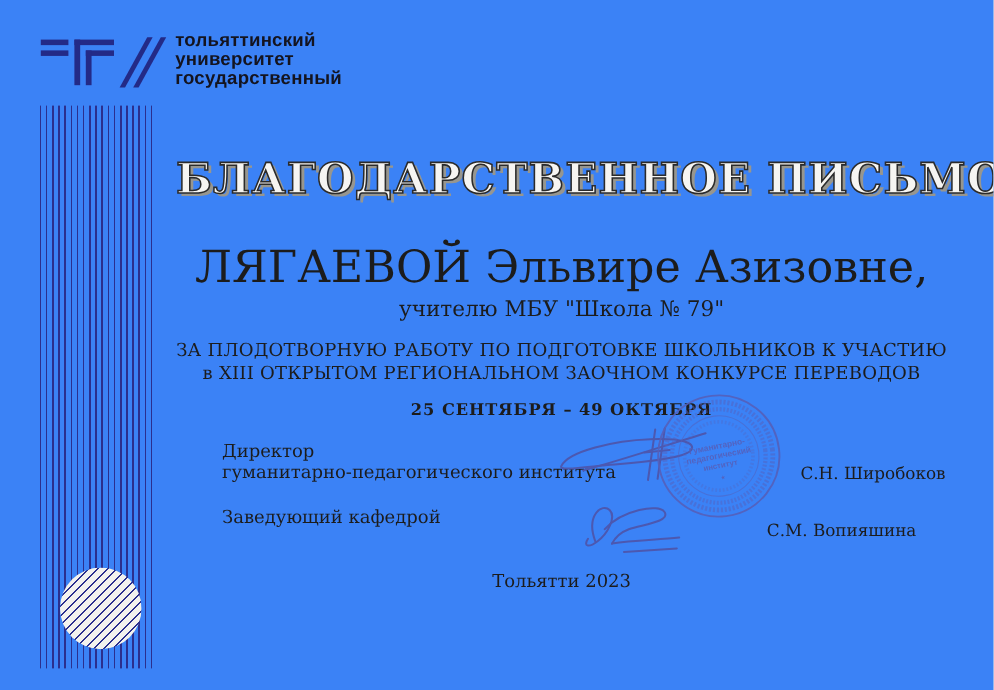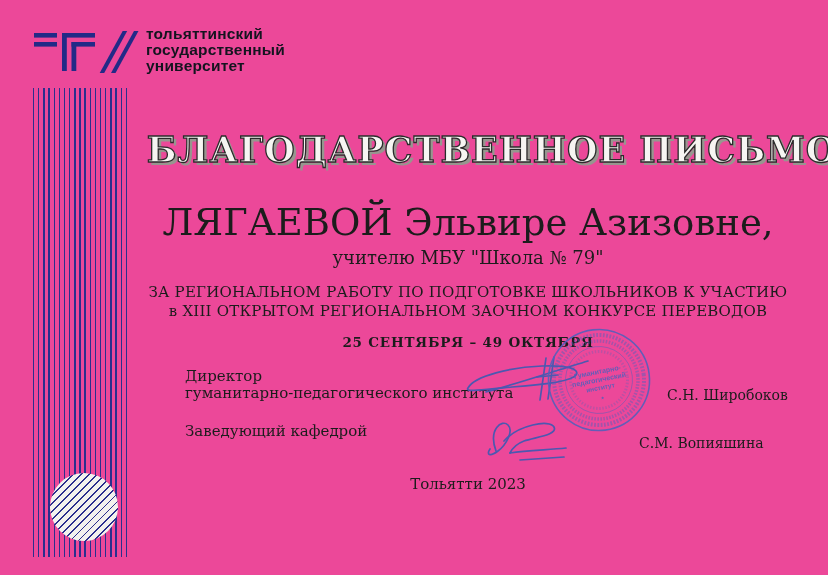--- a/index.html
+++ b/index.html
@@ -1,19 +1,19 @@
 <!DOCTYPE html>
 <html><head>
 <meta charset="utf-8">
 <style>
   html,body{margin:0;padding:0;background:#e8e8e6;}
   .page{
     position:relative;
     width:828px;height:575px;
-    background:#ec4899;
+    background:#3b82f6;
     overflow:hidden;
     font-family:"DejaVu Serif", serif;
     color:#1c1c1c;
   }
   
   .logo-mark{position:absolute;left:33px;top:24px;width:106px;height:52px;}
   .logo-text{
     position:absolute;left:146px;top:26px;
     font-family:"Liberation Sans", sans-serif;
     font-weight:bold;font-size:15.5px;line-height:16px;
@@ -77,35 +77,35 @@
       <rect x="29" y="9" width="4.8" height="38"></rect>
       <rect x="38.5" y="18" width="23.5" height="4.6"></rect>
       <rect x="38.5" y="18" width="4.8" height="29"></rect>
       <path d="M66.7 49 L71.2 49 L94.2 7 L89.7 7 Z"></path>
       <path d="M78 49 L82.5 49 L105.5 7 L101 7 Z"></path>
     </g>
   </svg>
 
   <div class="logo-text">
     <div>тольяттинский</div>
+    <div>университет</div>
     <div>государственный</div>
-    <div>университет</div>
   </div>
 
   <div class="stripes">
     <div class="stripe-circle"></div>
   </div>
 
   <div class="col title">БЛАГОДАРСТВЕННОЕ ПИСЬМО</div>
 
   <div class="col recipient-name">ЛЯГАЕВОЙ Эльвире Азизовне,</div>
   <div class="col recipient-subtitle">учителю МБУ "Школа № 79"</div>
 
   <div class="col body-lines">
-    <div>ЗА РЕГИОНАЛЬНОМ РАБОТУ ПО ПОДГОТОВКЕ ШКОЛЬНИКОВ К УЧАСТИЮ</div>
+    <div>ЗА ПЛОДОТВОРНУЮ РАБОТУ ПО ПОДГОТОВКЕ ШКОЛЬНИКОВ К УЧАСТИЮ</div>
     <div>в XIII ОТКРЫТОМ РЕГИОНАЛЬНОМ ЗАОЧНОМ КОНКУРСЕ ПЕРЕВОДОВ</div>
   </div>
   <div class="col dates">25 СЕНТЯБРЯ – 49 ОКТЯБРЯ</div>
 
   <div class="sig-label sig-label-1">
     <div>Директор</div>
     <div>гуманитарно-педагогического института</div>
   </div>
   <svg class="sig-svg sig-svg-1" width="140" height="55" viewBox="0 0 140 55">
     <g fill="none" stroke="#4c58b0" stroke-width="1.7" stroke-linecap="round">

